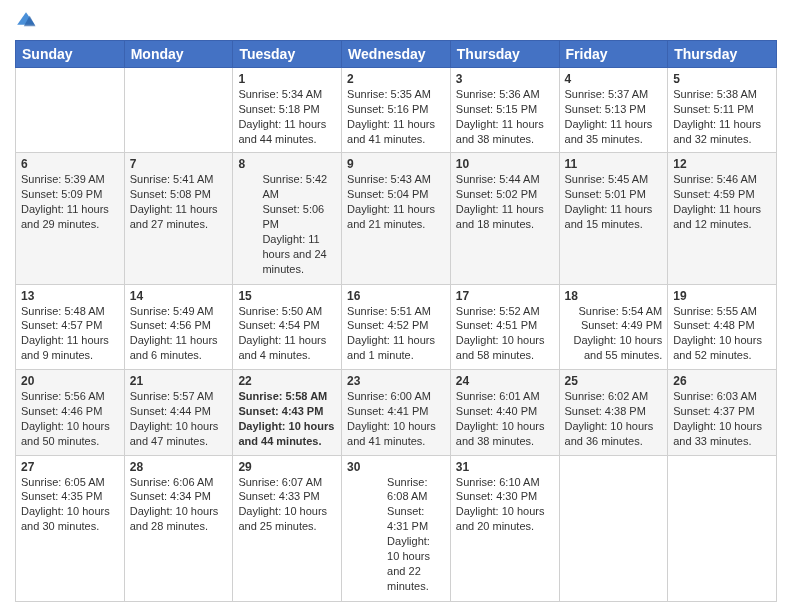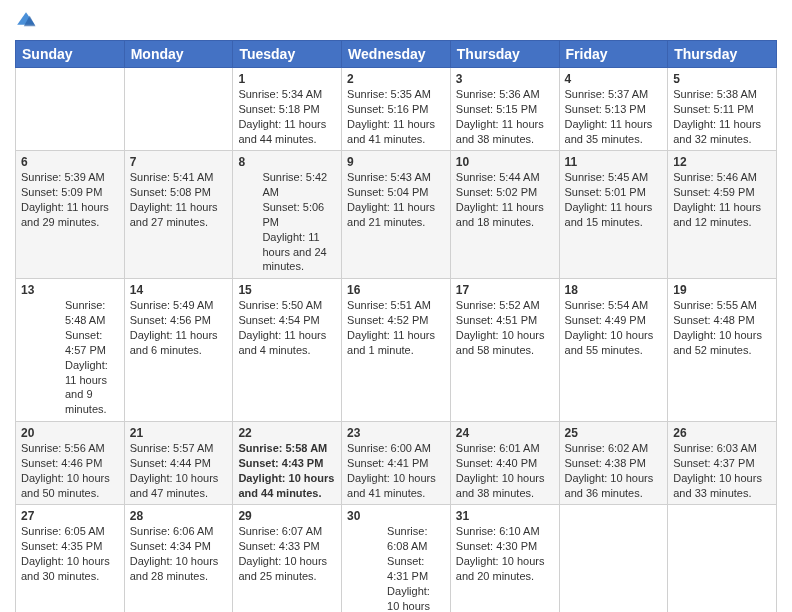--- a/index.html
+++ b/index.html
@@ -204,21 +204,21 @@
           <td>
             <span class="day-number">12</span>
             <div class="day-info" style="white-space: pre-line;">Sunrise: 5:46 AM
 Sunset: 4:59 PM
 Daylight: 11 hours and 12 minutes.</div>
           </td>
         </tr>
         <tr>
           <td>
             <span class="day-number">13</span>
-            <div class="day-info" style="white-space: pre-line; margin-left: 44px;">Sunrise: 5:48 AM
+            <div class="day-info" style="white-space: pre-line;">Sunrise: 5:48 AM
 Sunset: 4:57 PM
 Daylight: 11 hours and 9 minutes.</div>
           </td>
           <td>
             <span class="day-number">14</span>
             <div class="day-info" style="white-space: pre-line;">Sunrise: 5:49 AM
 Sunset: 4:56 PM
 Daylight: 11 hours and 6 minutes.</div>
           </td>
           <td>
@@ -234,21 +234,21 @@
 Daylight: 11 hours and 1 minute.</div>
           </td>
           <td>
             <span class="day-number">17</span>
             <div class="day-info" style="white-space: pre-line;">Sunrise: 5:52 AM
 Sunset: 4:51 PM
 Daylight: 10 hours and 58 minutes.</div>
           </td>
           <td>
             <span class="day-number">18</span>
-            <div class="day-info" style="white-space: pre-line;">Sunrise: 5:54 AM
+            <div class="day-info" style="white-space: pre-line; text-align: right;">Sunrise: 5:54 AM
 Sunset: 4:49 PM
 Daylight: 10 hours and 55 minutes.</div>
           </td>
           <td>
             <span class="day-number">19</span>
             <div class="day-info" style="white-space: pre-line;">Sunrise: 5:55 AM
 Sunset: 4:48 PM
 Daylight: 10 hours and 52 minutes.</div>
           </td>
         </tr>

